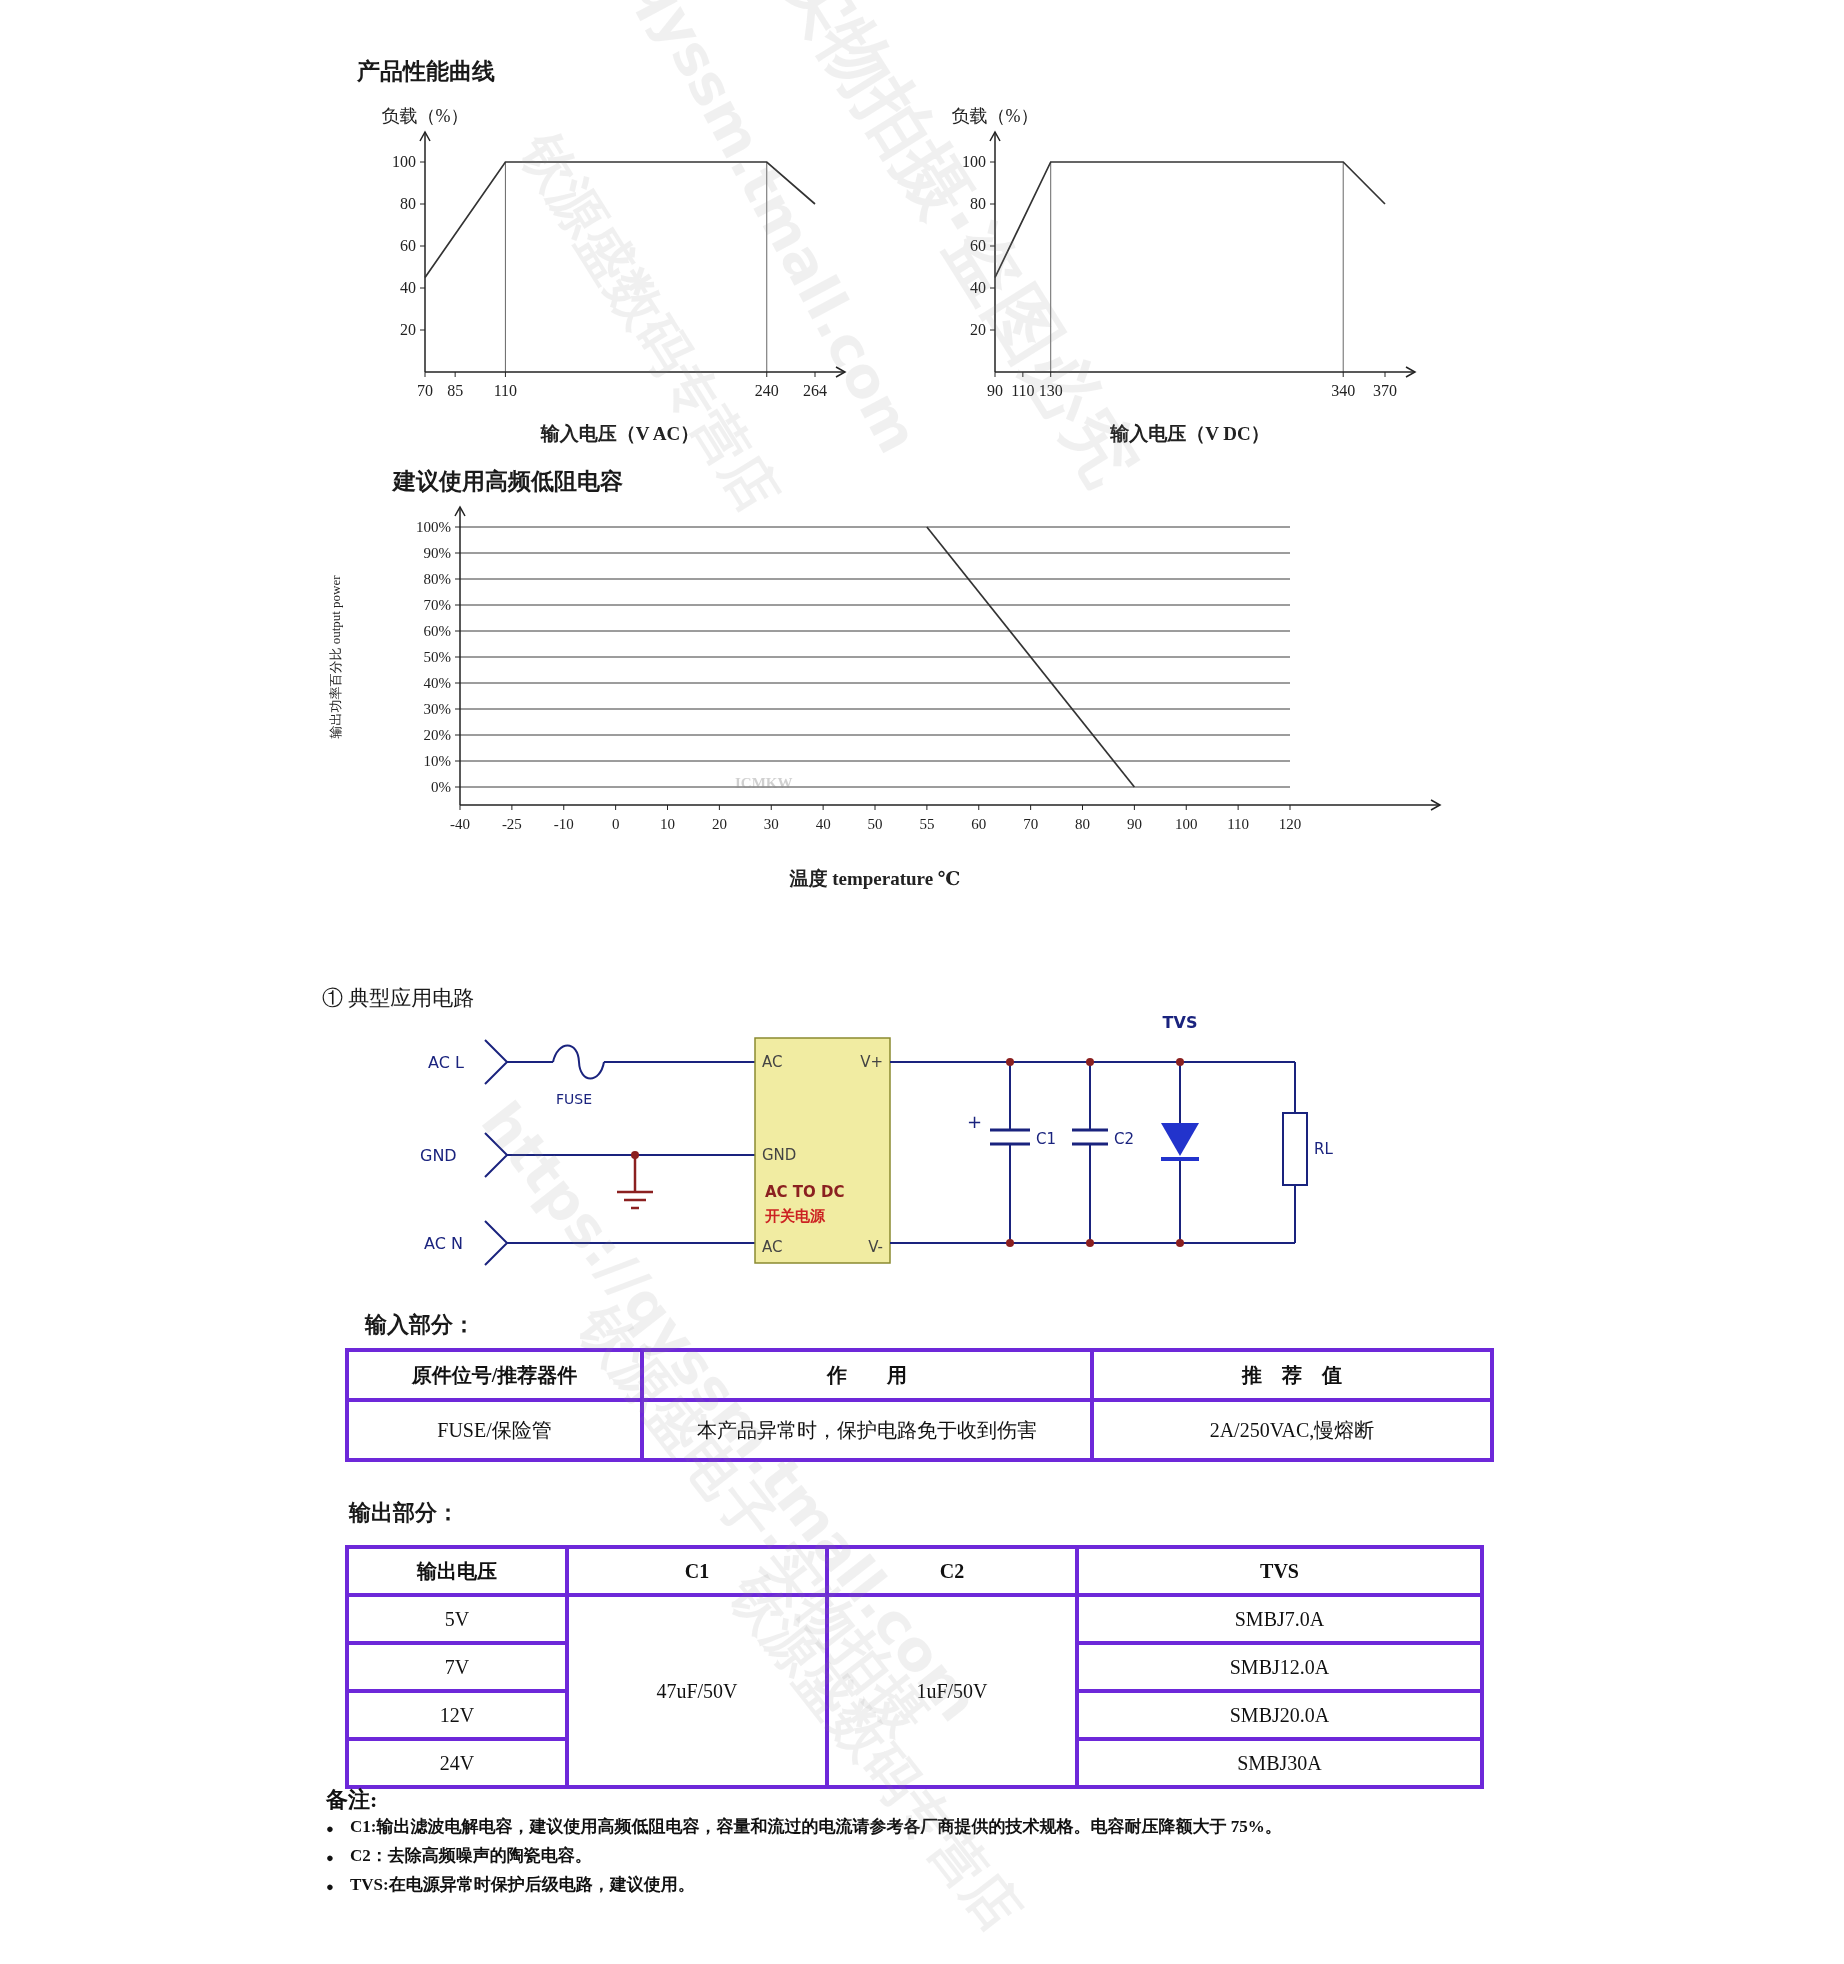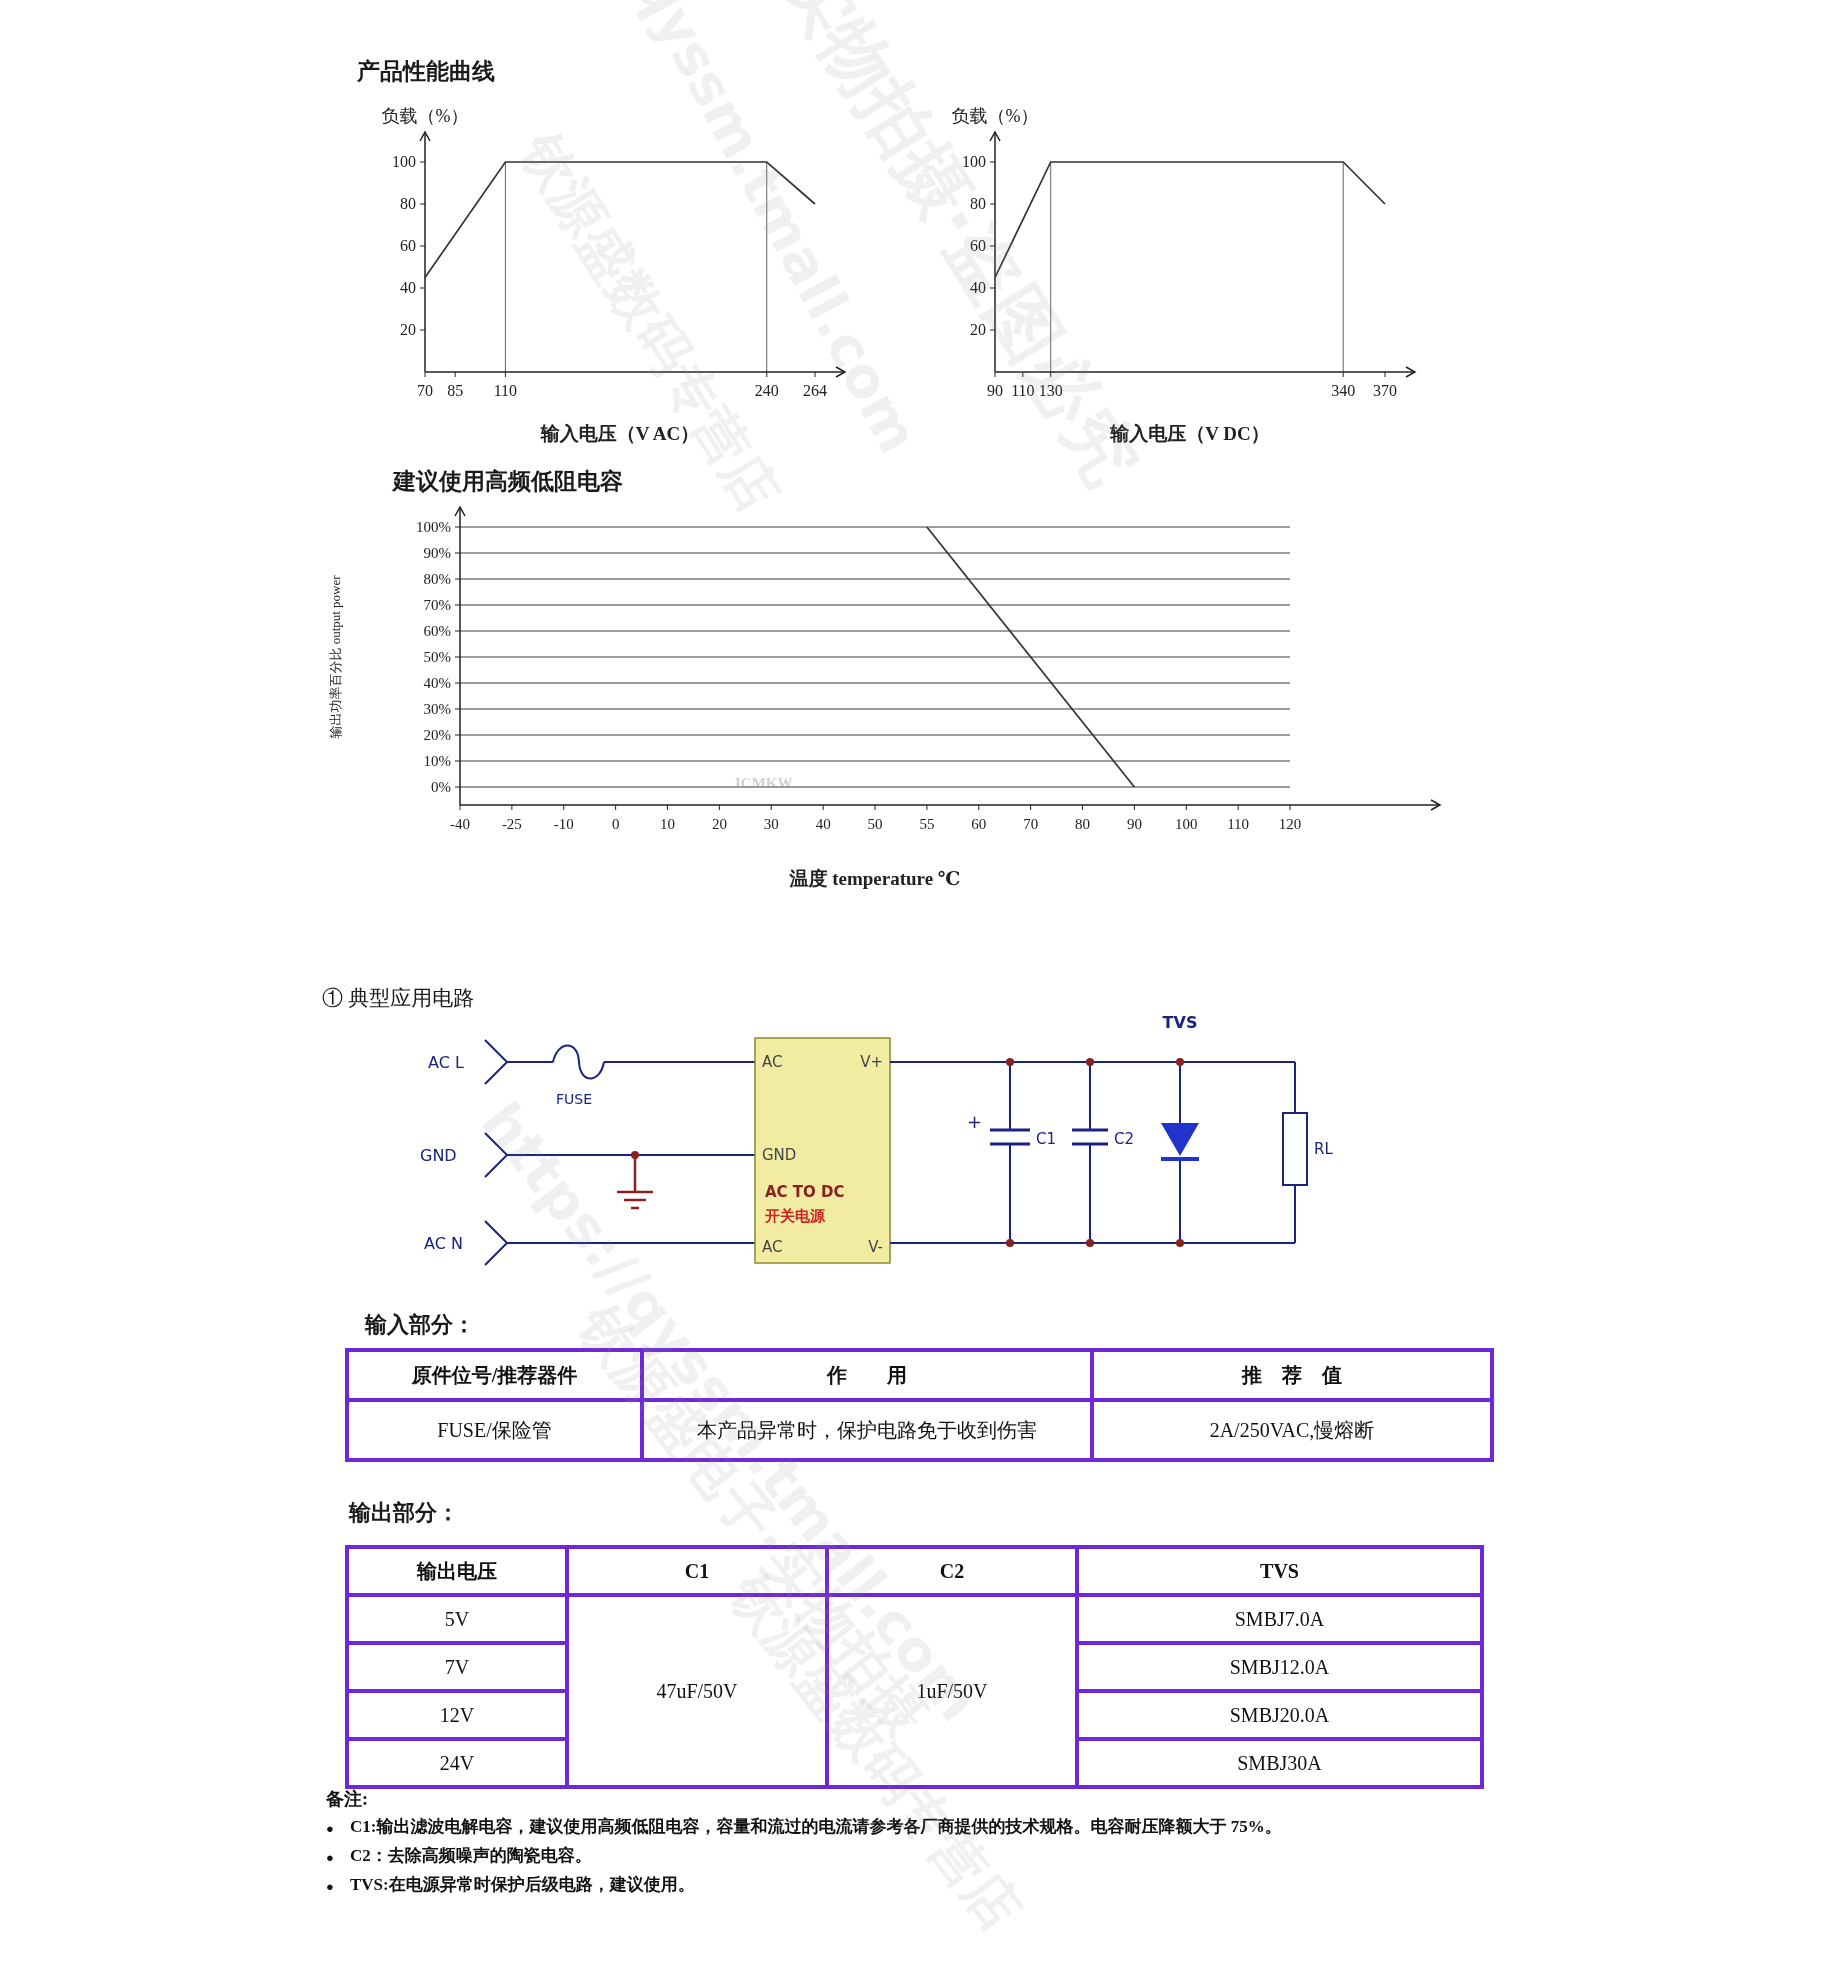--- a/index.html
+++ b/index.html
@@ -297,21 +297,21 @@
           <td class="bold">SMBJ20.0A</td>
         </tr>
         <tr>
           <td>24V</td>
           <td class="bold">SMBJ30A</td>
         </tr>
       </tbody>
   </table>
 
   <div class="notes" style="left:326px;top:1786px;width:1200px;">
-    <div style="font-size:18px;">备注:</div>
+    <div style="font-size:22px;">备注:</div>
     <div id="notes-list">
         <div class="note-line">
           <span class="bullet">●</span>
           <span>C1:输出滤波电解电容，建议使用高频低阻电容，容量和流过的电流请参考各厂商提供的技术规格。电容耐压降额大于 75%。</span>
         </div>
         <div class="note-line">
           <span class="bullet">●</span>
           <span>C2：去除高频噪声的陶瓷电容。</span>
         </div>
         <div class="note-line">

